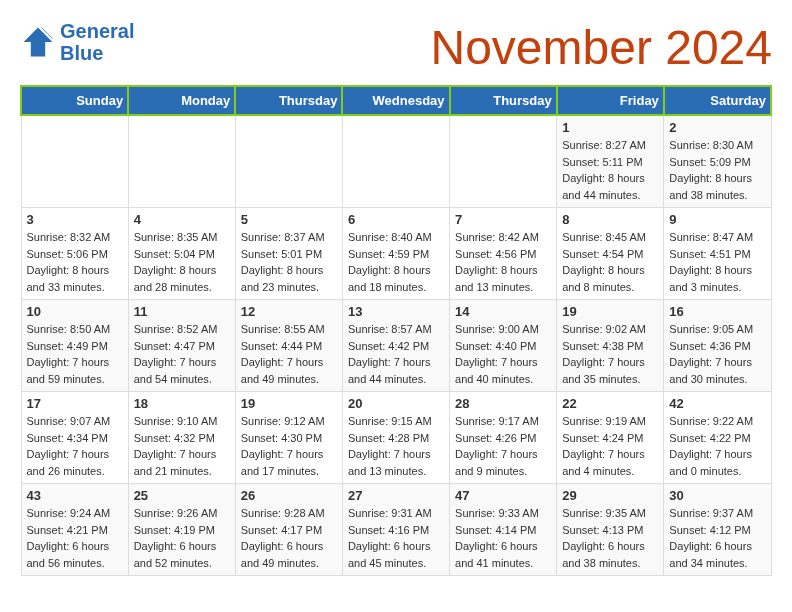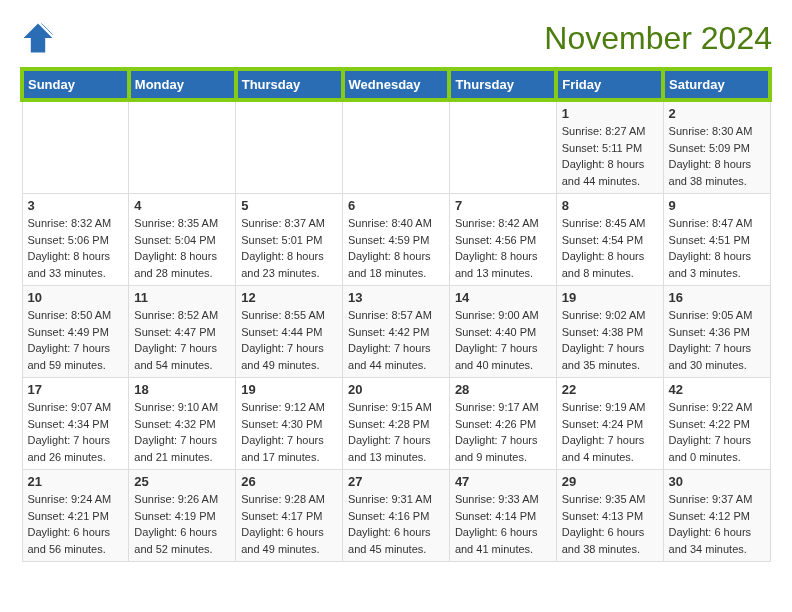--- a/index.html
+++ b/index.html
@@ -31,43 +31,43 @@
       color: #2a6db5;
     }
     .logo-icon {
       width: 36px;
       height: 36px;
     }
     .title-area {
       text-align: right;
     }
     .month-title {
-      font-size: 32px;
+      font-size: 48px;
       font-weight: normal;
-      color: #4d7c0f;
+      color: #c2410c;
     }
     .location {
       font-size: 16px;
       color: #555;
     }
     table {
       width: 100%;
       border-collapse: collapse;
       table-layout: fixed;
     }
     thead tr {
       background: #2a6db5;
     }
     thead th {
       color: #fff;
       font-size: 13px;
       font-weight: bold;
       padding: 6px 4px;
-      text-align: left;
-      border: 4px solid #84cc16;
+      text-align: right;
+      border: 2px solid #84cc16;
     }
     tbody tr {
       vertical-align: top;
     }
     tbody td {
       border: 1px solid #ddd;
       padding: 4px 5px;
       font-size: 11px;
       color: #333;
       height: 88px;
@@ -92,20 +92,24 @@
   </style>
 </head>
 <body>
 
 <div class="header-area">
   <div class="logo">
     <svg class="logo-icon" viewBox="0 0 40 40">
       <polygon points="20,4 36,20 28,20 28,36 12,36 12,20 4,20" fill="#2a6db5"></polygon>
       <polygon points="24,4 36,16" fill="#5a9fd4" stroke="#5a9fd4" stroke-width="1"></polygon>
     </svg>
+    <div class="logo-text">
+      <div><span>General</span></div>
+      <div><span>Blue</span></div>
+    </div>
   </div>
   <div class="title-area">
     <div class="month-title">November 2024</div>
   </div>
 </div>
 
 <table>
   <thead>
     <tr>
     <th>Sunday</th>
@@ -218,21 +222,21 @@
         <span class="day-num">22</span>
         <span class="day-info">Sunrise: 9:19 AM<br>Sunset: 4:24 PM<br>Daylight: 7 hours and 4 minutes.</span>
       </td>
         <td>
         <span class="day-num">42</span>
         <span class="day-info">Sunrise: 9:22 AM<br>Sunset: 4:22 PM<br>Daylight: 7 hours and 0 minutes.</span>
       </td>
       </tr>
       <tr>
         <td>
-        <span class="day-num">21</span>
+        <span class="day-num">43</span>
         <span class="day-info">Sunrise: 9:24 AM<br>Sunset: 4:21 PM<br>Daylight: 6 hours and 56 minutes.</span>
       </td>
         <td>
         <span class="day-num">25</span>
         <span class="day-info">Sunrise: 9:26 AM<br>Sunset: 4:19 PM<br>Daylight: 6 hours and 52 minutes.</span>
       </td>
         <td>
         <span class="day-num">26</span>
         <span class="day-info">Sunrise: 9:28 AM<br>Sunset: 4:17 PM<br>Daylight: 6 hours and 49 minutes.</span>
       </td>

